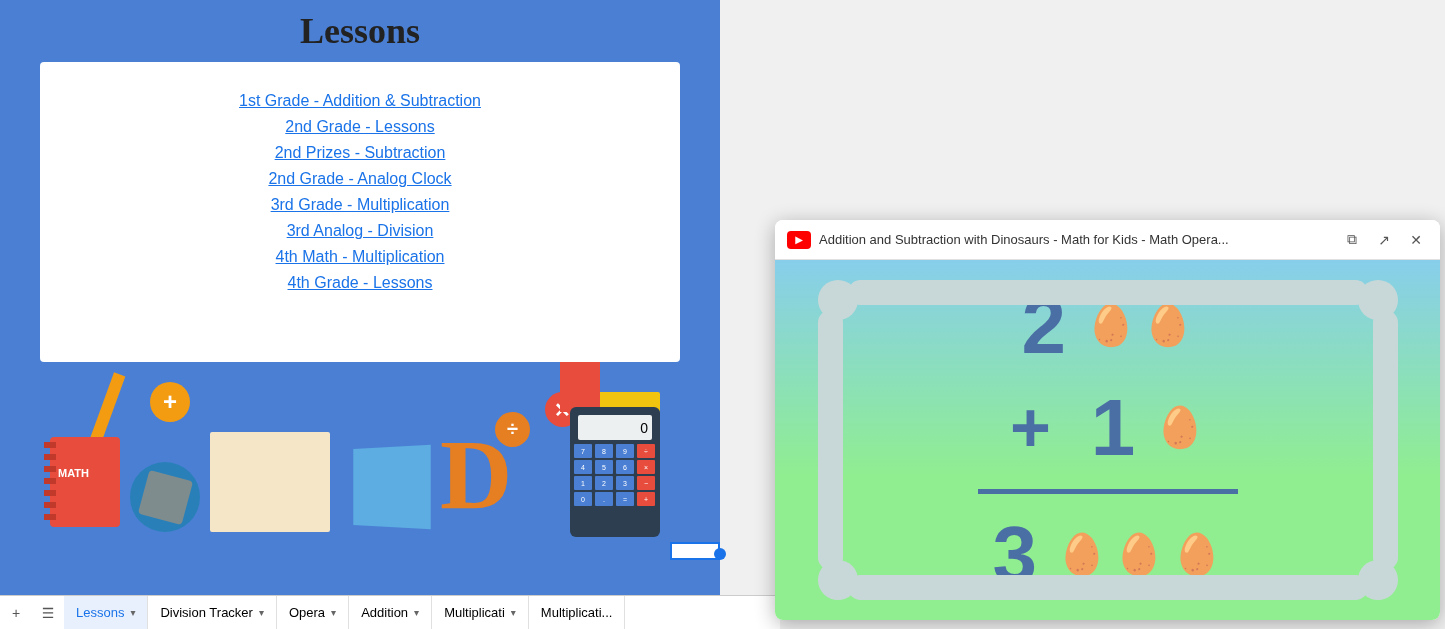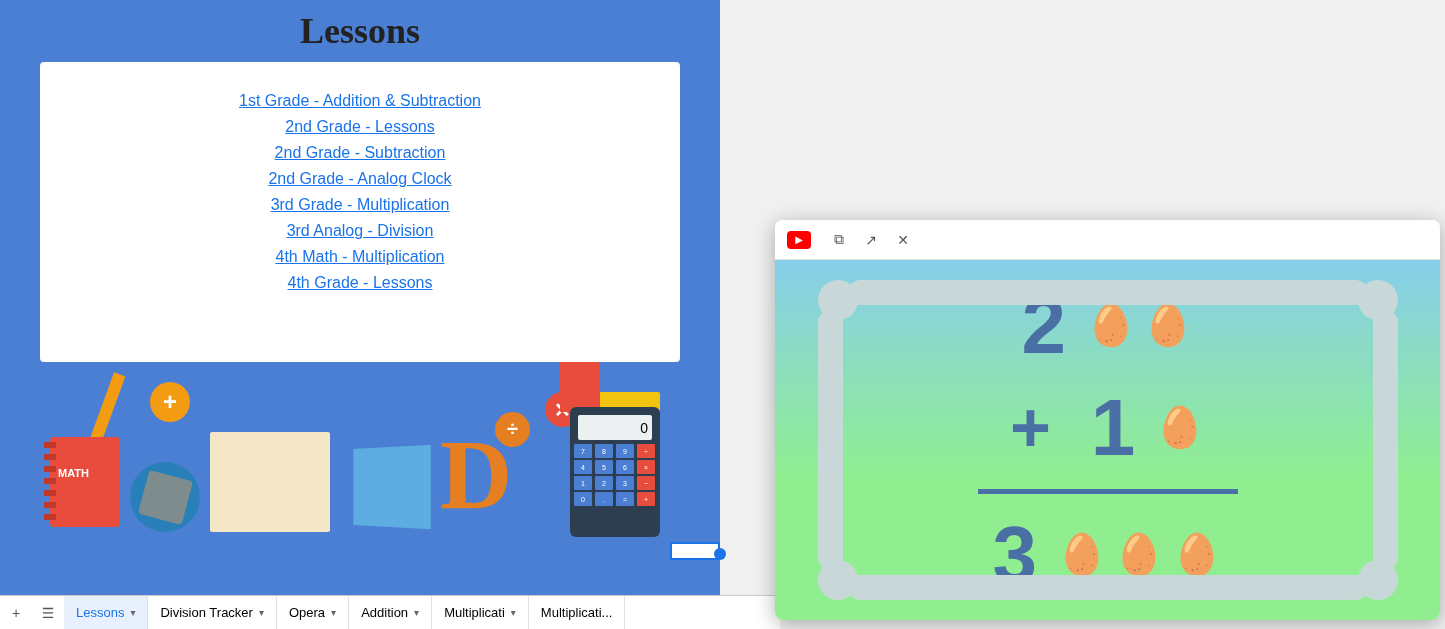--- a/index.html
+++ b/index.html
@@ -547,21 +547,21 @@
   </style>
 </head>
 <body>
 
 <div class="main-area">
   <h1 class="lessons-title">Lessons</h1>
 
   <div class="lessons-card">
     <a href="#">1st Grade - Addition &amp; Subtraction</a>
     <a href="#">2nd Grade - Lessons</a>
-    <a href="#">2nd Grade - Subtraction</a>
+    <a href="#">2nd Prizes - Subtraction</a>
     <a href="#">2nd Grade - Analog Clock</a>
     <a href="#">3rd Grade - Multiplication</a>
     <a href="#">3rd Analog - Division</a>
     <a href="#">4th Math - Multiplication</a>
     <a href="#">4th Grade - Lessons</a>
   </div>
 
   <div class="supplies">
 
     <div class="pencil"></div>
@@ -613,20 +613,21 @@
     </div>
   </div>
 
   <div class="slide-selector"></div>
   <div class="slide-dot"></div>
 </div>
 
 <div class="video-popup">
   <div class="video-titlebar">
     <div class="yt-icon"></div>
+    <span class="video-title-text">Addition and Subtraction with Dinosaurs - Math for Kids - Math Opera...</span>
     <div class="titlebar-actions">
       <div class="titlebar-btn">⧉</div>
       <div class="titlebar-btn">↗</div>
       <div class="titlebar-btn">✕</div>
     </div>
   </div>
 
   <div class="video-content">
     <div class="dino-frame">
 

